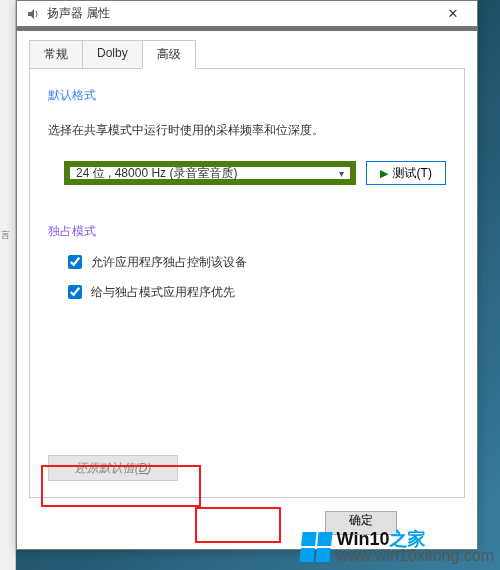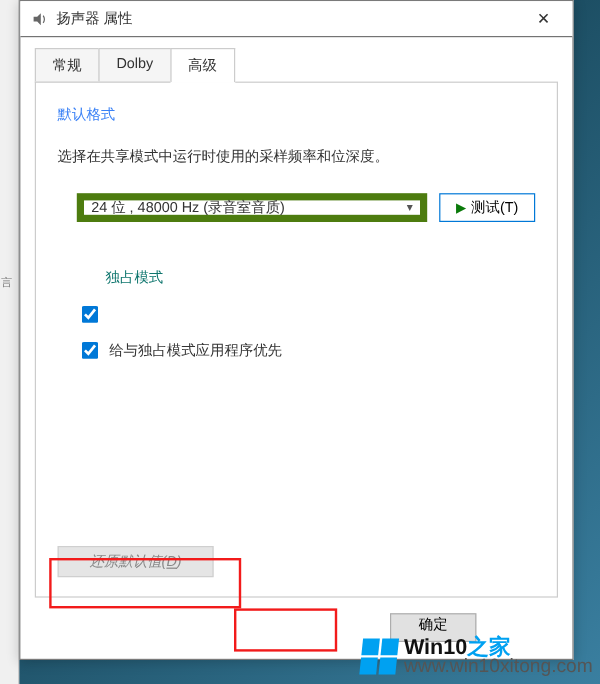--- a/index.html
+++ b/index.html
@@ -28,21 +28,21 @@
     background: #fff;
     border: 1px solid #7a7a7a;
     box-shadow: 0 2px 10px rgba(0,0,0,0.2);
   }
   .titlebar {
     height: 30px;
     display: flex;
     align-items: center;
     padding: 0 4px 0 8px;
     background: #fff;
-    border-bottom: 1px solid #737373;
+    border-bottom: 5px solid #737373;
   }
   .titlebar .app-icon {
     width: 16px; height: 16px;
     margin-right: 6px;
     display: flex; align-items: center; justify-content: center;
   }
   .titlebar .title { flex: 1; color: #333; font-size: 12px; }
   .titlebar .close {
     width: 40px; height: 28px;
     display: flex; align-items: center; justify-content: center;
@@ -118,21 +118,21 @@
     display: flex;
     align-items: center;
     justify-content: center;
     gap: 4px;
     cursor: pointer;
   }
   .test-btn .play {
     color: #0a7a0a;
     font-size: 11px;
   }
-  .group2-label { color: #0f766e; margin-bottom: 12px; margin-left: 40px; }
+  .group2-label { color: #8b5cf6; margin-bottom: 12px; }
   .check-row {
     display: flex;
     align-items: center;
     gap: 6px;
     margin-left: 16px;
     margin-bottom: 10px;
     color: #333;
   }
   .check-row input[type="checkbox"] {
     width: 14px; height: 14px;
@@ -267,20 +267,21 @@
         <div class="test-btn">
           <span class="play">▶</span>
           <span>测试(T)</span>
         </div>
       </div>
 
       <div class="group2-label">独占模式</div>
 
       <label class="check-row">
         <input type="checkbox" checked="" style="">
+        <span>允许应用程序独占控制该设备</span>
       </label>
 
       <label class="check-row">
         <input type="checkbox" checked="" style="">
         <span>给与独占模式应用程序优先</span>
       </label>
 
       <div class="restore-btn">
         <span>还原默认值(</span>
           <span class="ul">D</span>

